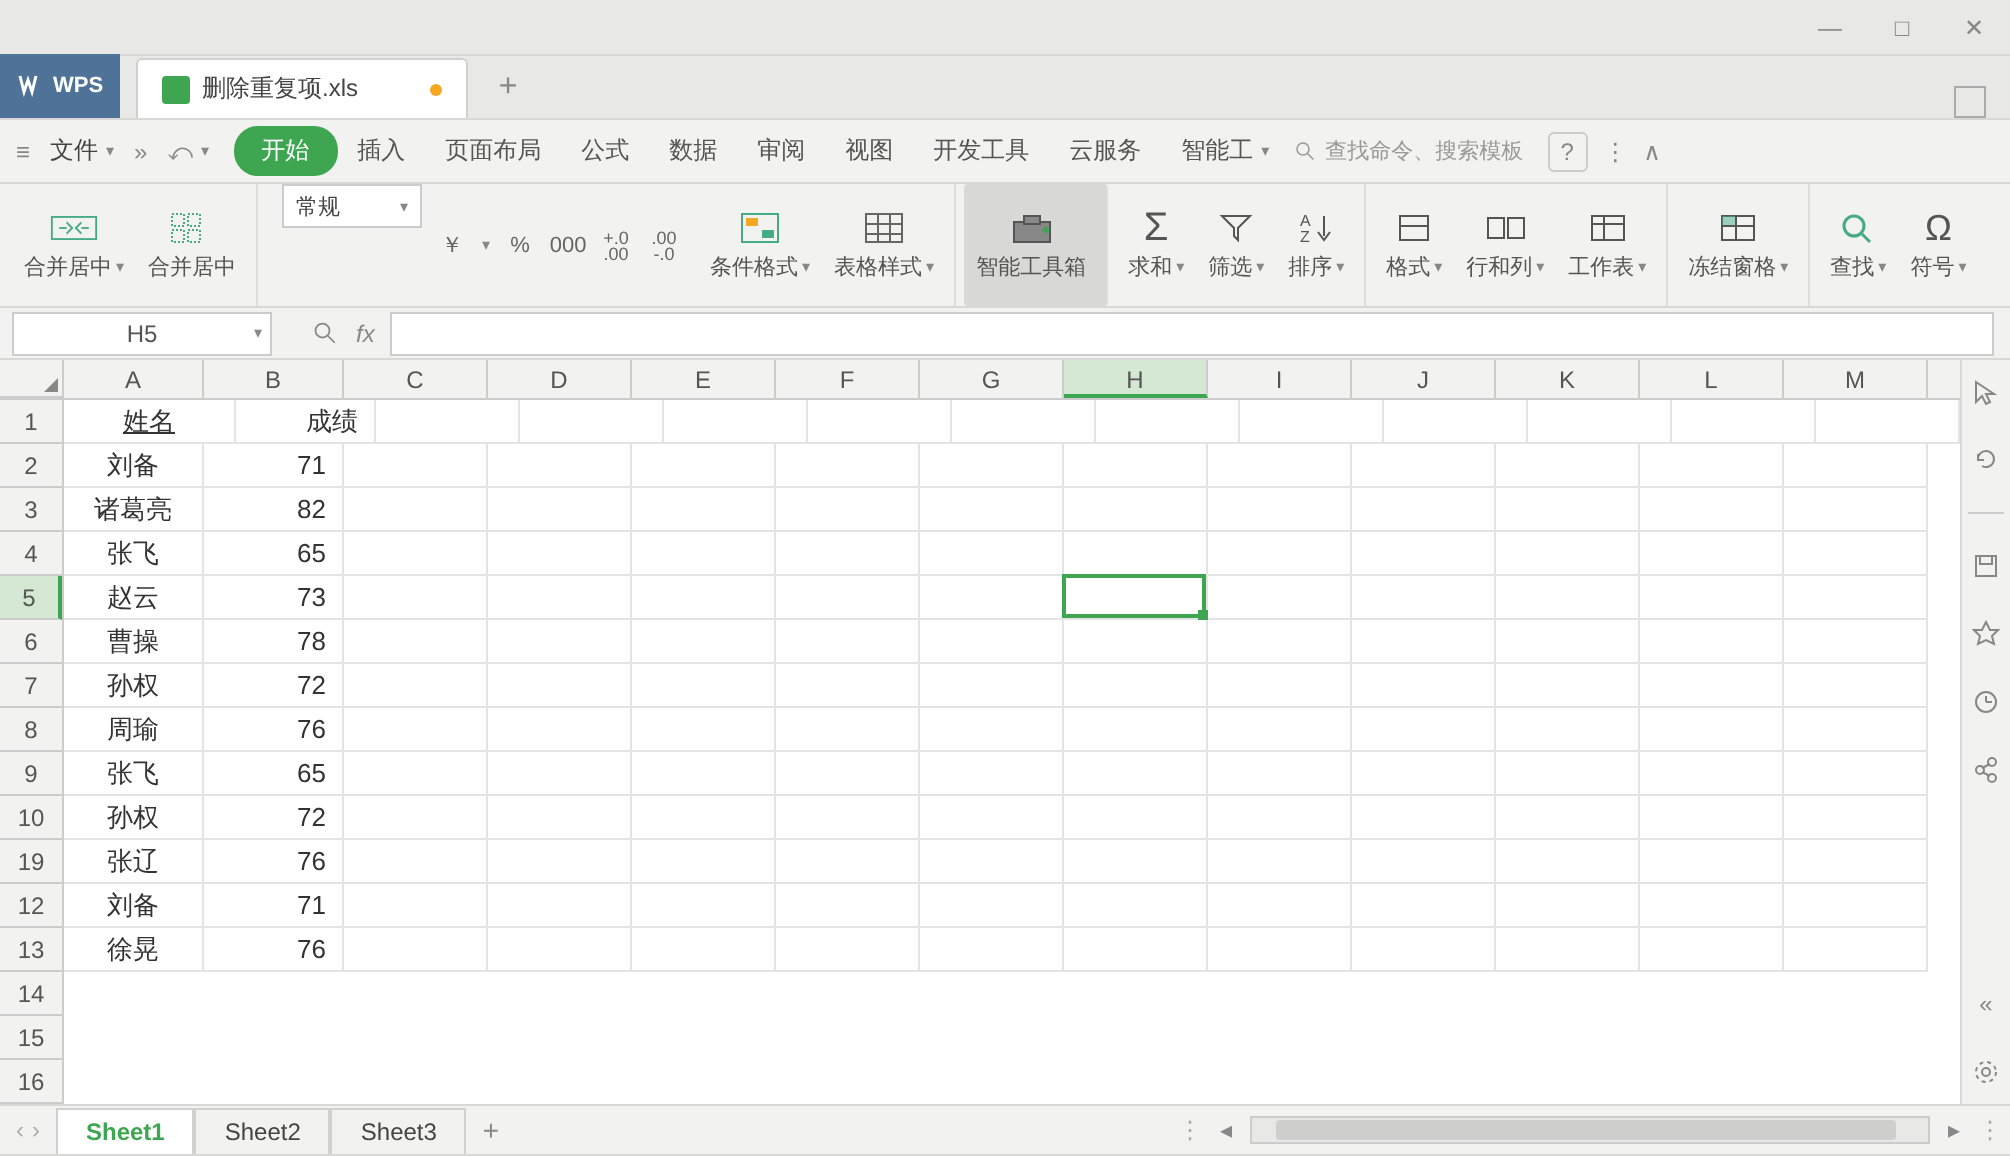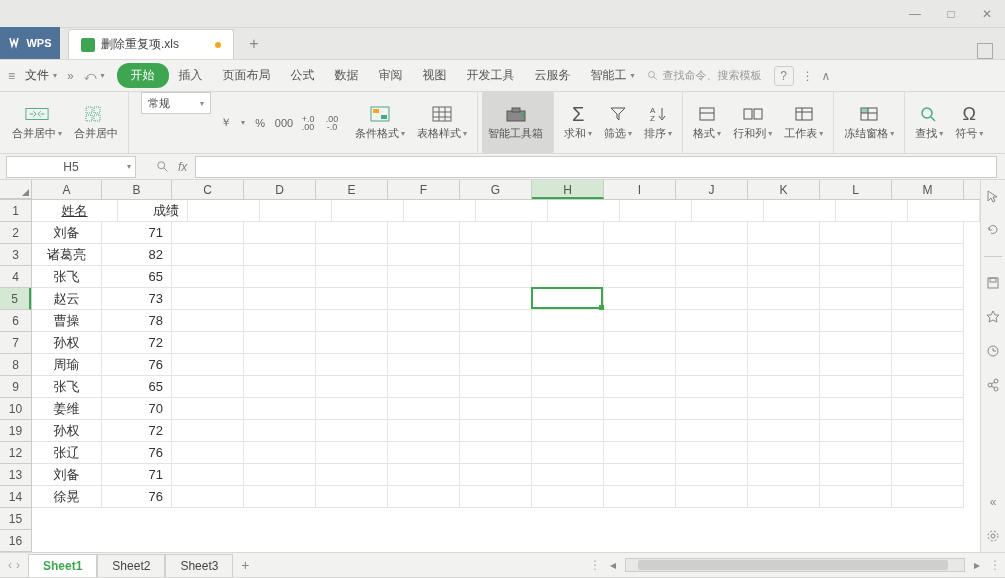--- a/index.html
+++ b/index.html
@@ -515,35 +515,20 @@
             <div class="cell" style="width: 72px;"></div>
             <div class="cell" style="width: 72px;"></div>
             <div class="cell" style="width: 72px;"></div>
             <div class="cell" style="width: 72px;"></div>
             <div class="cell" style="width: 72px;"></div>
             <div class="cell" style="width: 72px;"></div>
             <div class="cell" style="width: 72px;"></div>
             <div class="cell" style="width: 72px;"></div>
           </div>
           <div class="cell-row">
-            <div class="cell left" style="width: 70px;">姜维</div>
-            <div class="cell num" style="width: 70px;">70</div>
-            <div class="cell" style="width: 72px;"></div>
-            <div class="cell" style="width: 72px;"></div>
-            <div class="cell" style="width: 72px;"></div>
-            <div class="cell" style="width: 72px;"></div>
-            <div class="cell" style="width: 72px;"></div>
-            <div class="cell" style="width: 72px;"></div>
-            <div class="cell" style="width: 72px;"></div>
-            <div class="cell" style="width: 72px;"></div>
-            <div class="cell" style="width: 72px;"></div>
-            <div class="cell" style="width: 72px;"></div>
-            <div class="cell" style="width: 72px;"></div>
-          </div>
-          <div class="cell-row">
             <div class="cell left" style="width: 70px;">孙权</div>
             <div class="cell num" style="width: 70px;">72</div>
             <div class="cell" style="width: 72px;"></div>
             <div class="cell" style="width: 72px;"></div>
             <div class="cell" style="width: 72px;"></div>
             <div class="cell" style="width: 72px;"></div>
             <div class="cell" style="width: 72px;"></div>
             <div class="cell" style="width: 72px;"></div>
             <div class="cell" style="width: 72px;"></div>
             <div class="cell" style="width: 72px;"></div>

